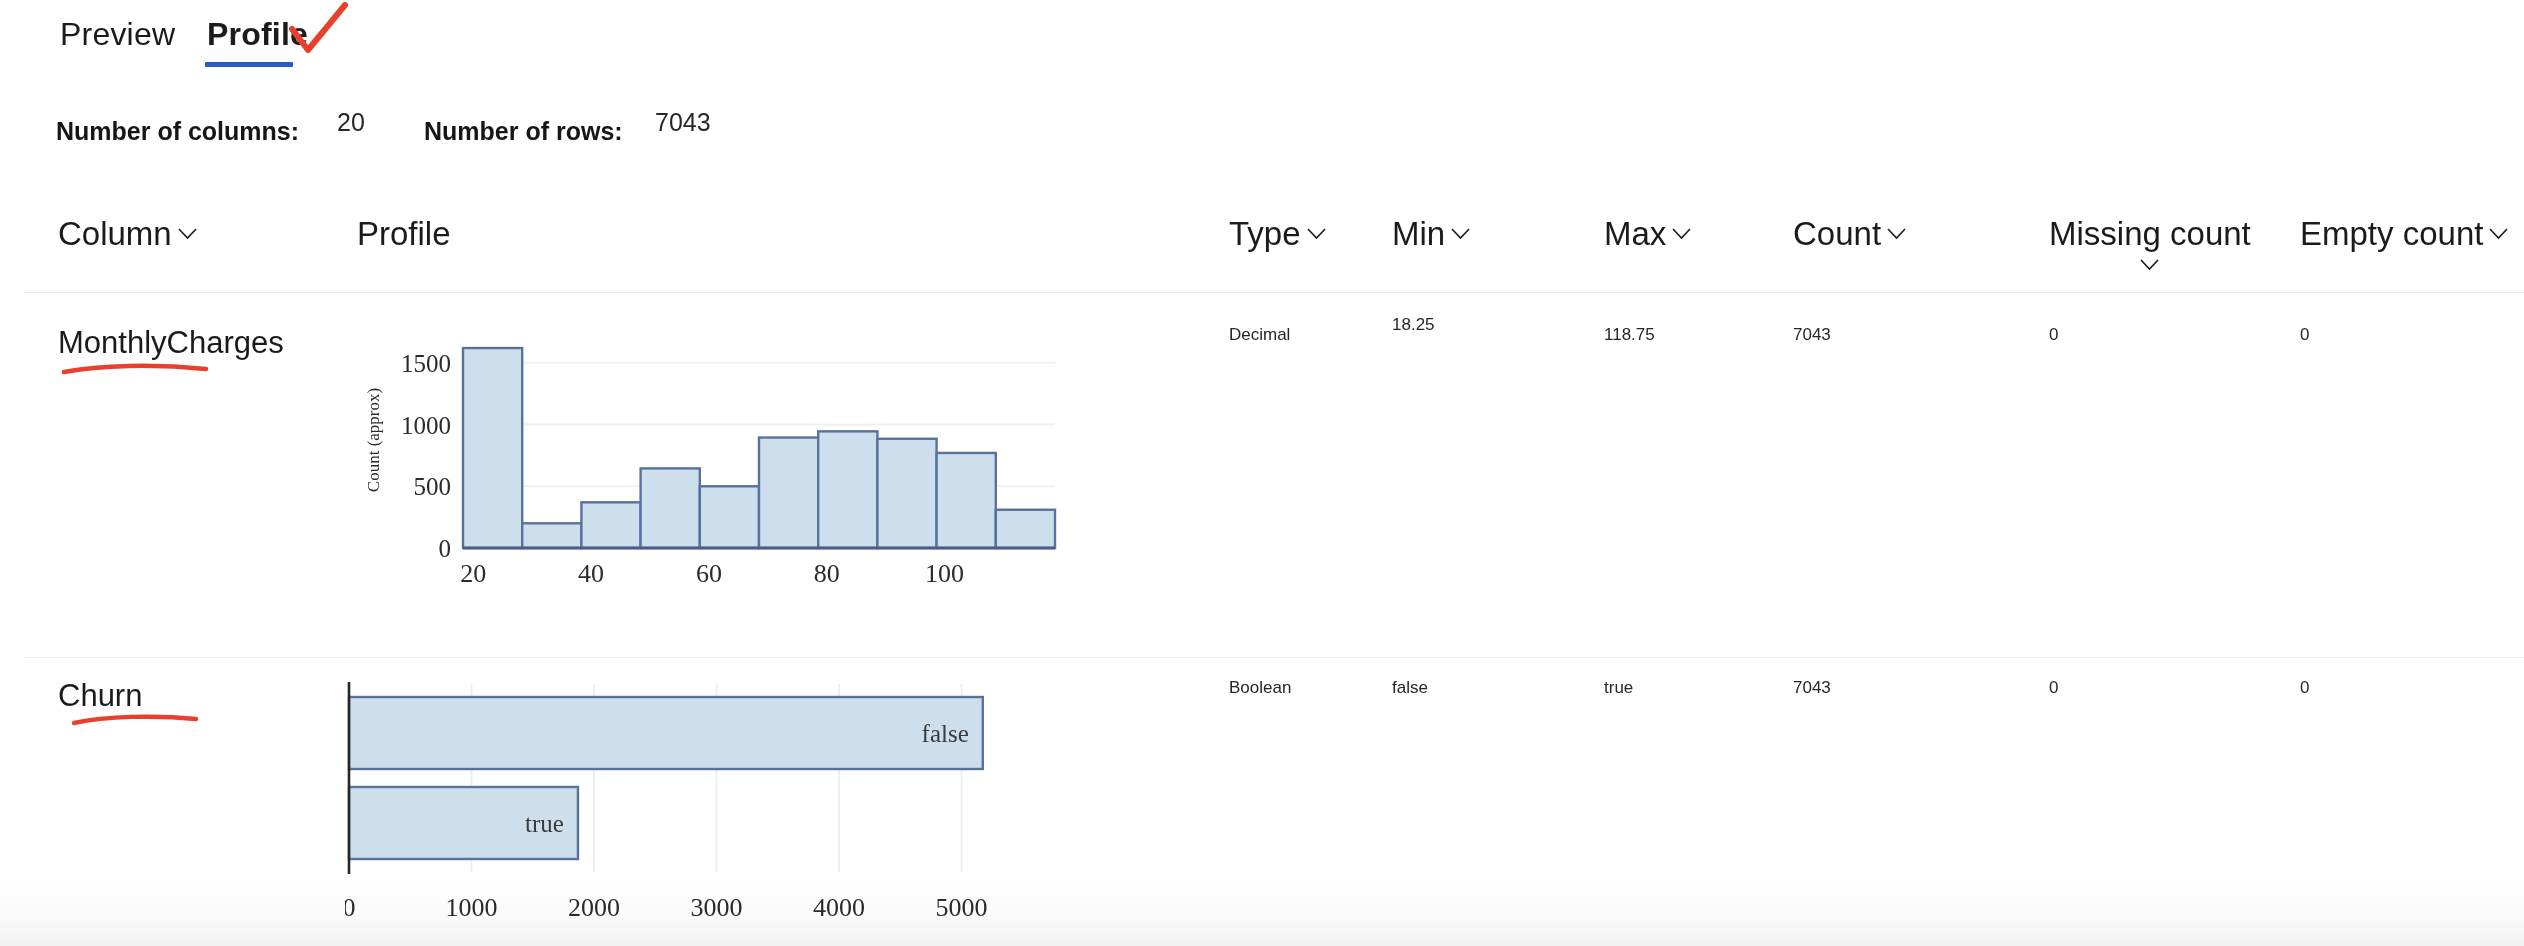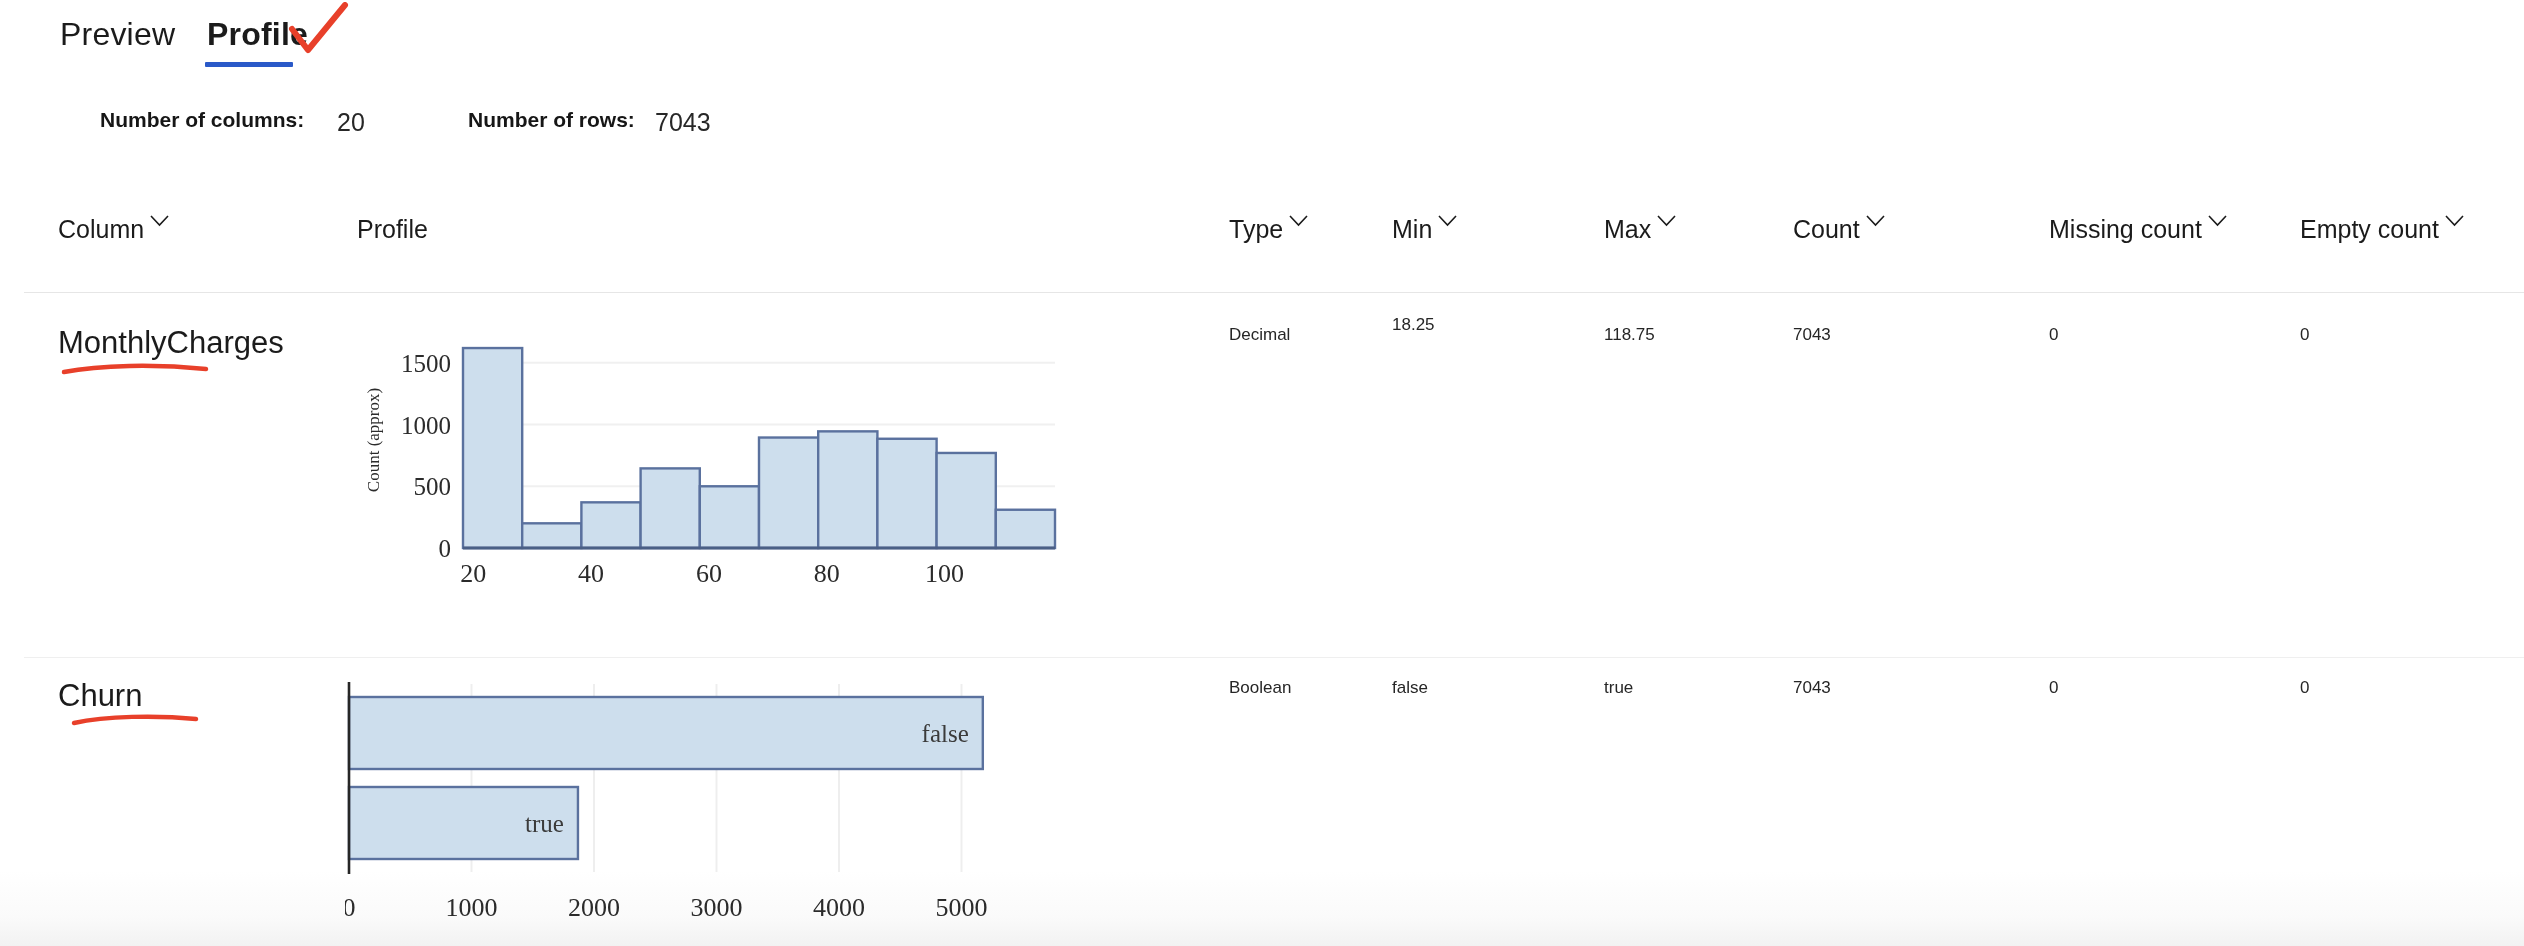--- a/index.html
+++ b/index.html
@@ -42,42 +42,42 @@
     pointer-events: none;
   }
 
   
   .summary {
     position: absolute; left: 0; top: 108px;
     width: 2524px; height: 40px;
     white-space: nowrap;
   }
   .summary .lbl {
-    position: absolute; top: 0;
-    font-size: 21px; font-weight: 700; color: #161616; margin-left: 44px;
+    position: absolute; top: 9px;
+    font-size: 25px; font-weight: 700; color: #161616;
   }
   .summary .val {
     position: absolute; top: 0;
     font-size: 25px; font-weight: 400; color: #272727;
   }
   .sum-cols-lbl { left: 56px; }
   .sum-cols-val { left: 337px; }
   .sum-rows-lbl { left: 424px; }
   .sum-rows-val { left: 655px; }
 
   
   .thead {
     position: absolute; left: 0; top: 215px;
     width: 2524px; height: 78px;
   }
   .th {
     position: absolute; top: 0;
-    font-size: 25px; color: #1b1b1b;
-    white-space: nowrap;
-    display: flex; align-items: flex-start; gap: 6px;
+    font-size: 33px; color: #1b1b1b;
+    white-space: nowrap;
+    display: flex; align-items: center; gap: 6px;
     cursor: pointer;
   }
   .th.plain { cursor: default; }
   .chev { display: inline-block; width: 19px; height: 12px; }
   .chev svg { display: block; }
 
   .header-rule {
     position: absolute; left: 24px; top: 292px;
     width: 2500px; height: 1px;
     background: #e6e6e6;
@@ -99,21 +99,21 @@
 
   
   .chart { position: absolute; }
 
   
   .c-col   { left: 58px; }
   .c-type  { left: 1189px; margin-left: 40px; }
   .c-min   { left: 1392px; }
   .c-max   { left: 1604px; }
   .c-count { left: 1793px; }
-  .c-miss  { left: 2049px; }
+  .c-miss  { left: 2049px; flex-direction: column; }
   .c-empty { left: 2300px; }
   .c-profile { left: 357px; }
 </style>
 </head>
 <body>
 
 <div id="root">
 
   <div class="tabstrip">
     <div class="tab preview">Preview</div>

